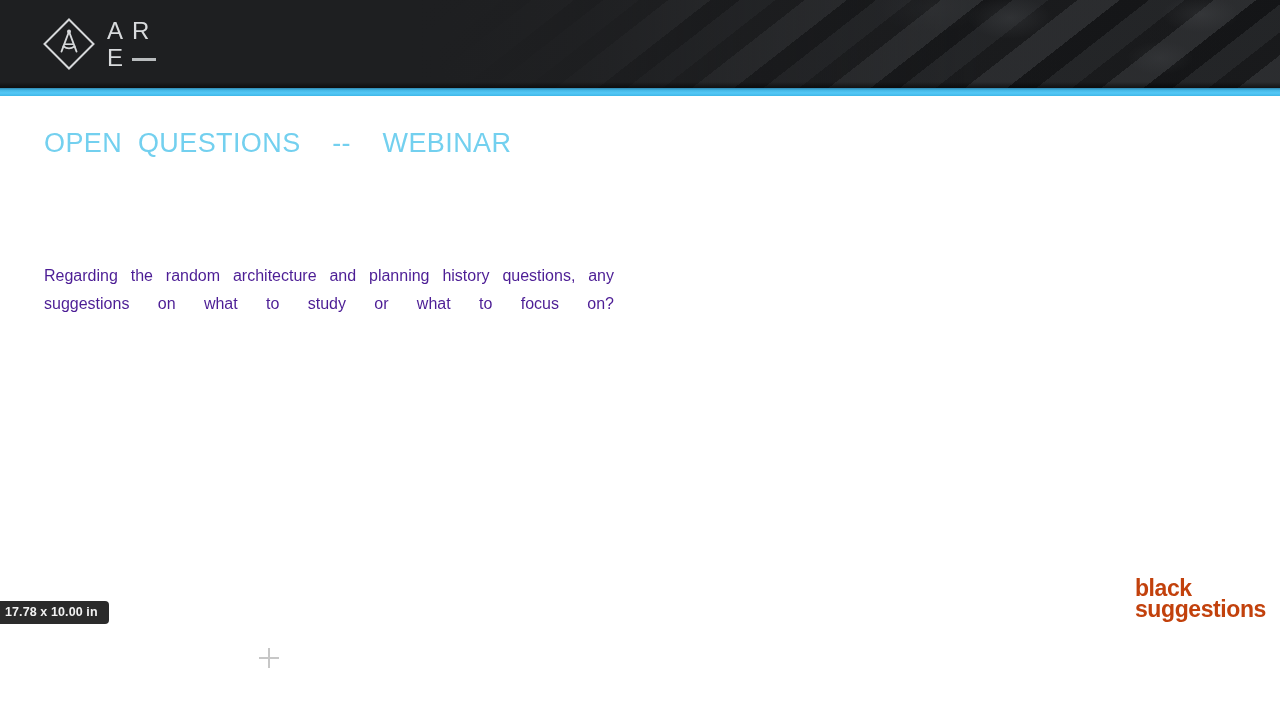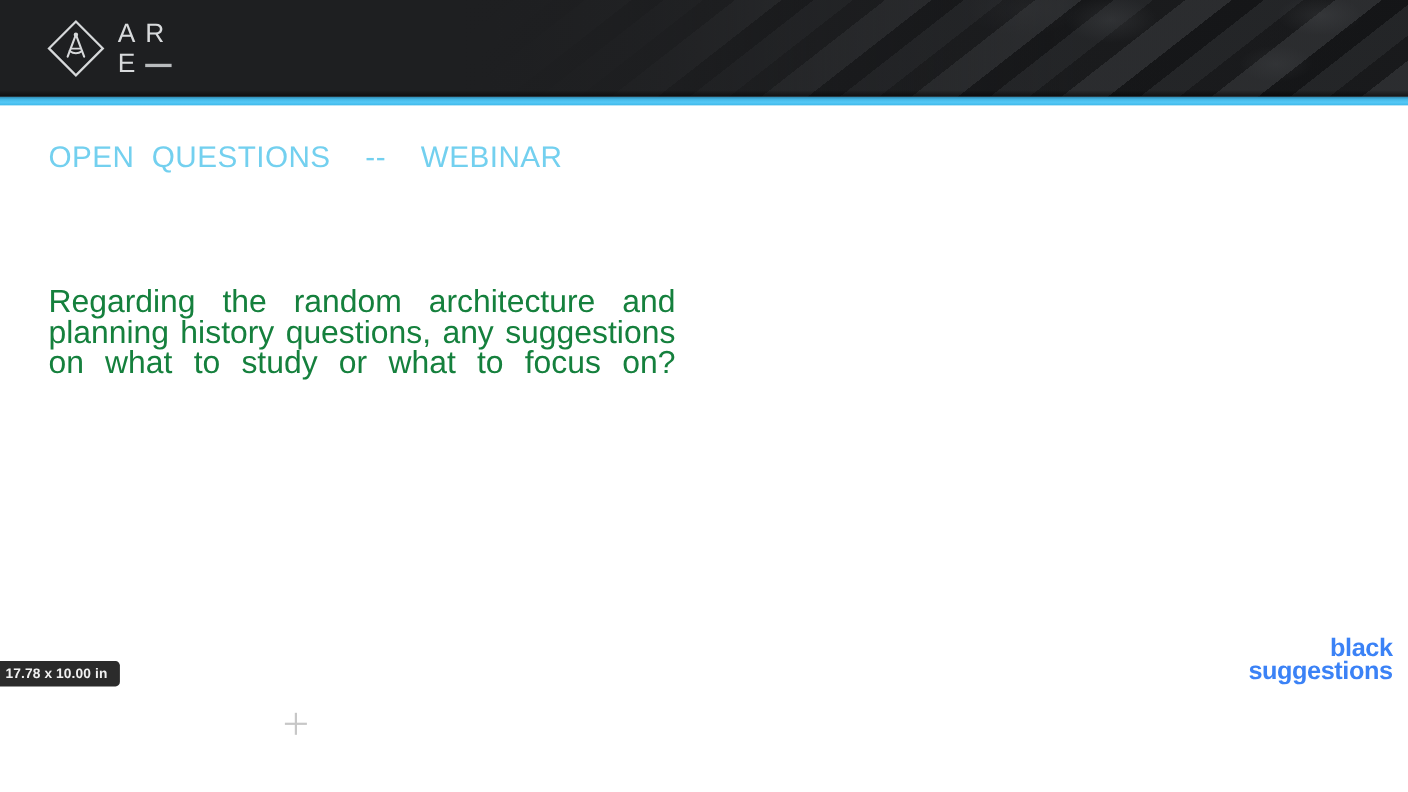--- a/index.html
+++ b/index.html
@@ -159,23 +159,23 @@
     font-size: 27px;
     font-weight: 400;
     letter-spacing: 0.4px;
     white-space: pre;
   }
 
   .slide-question {
     position: absolute;
     top: 166px; left: 44px;
     width: 570px;
-    color: #15803d;
-    font-family: "Liberation Sans", sans-serif;
-    font-size: 29px;
+    color: #4c1d95;
+    font-family: "Liberation Sans", sans-serif;
+    font-size: 16px;
     line-height: 27.5px;
     text-align: justify;
     text-justify: inter-word;
   }
   
   .slide-question::after {
     content: "";
     display: inline-block;
     width: 100%;
   }
@@ -199,24 +199,24 @@
   }
   .crosshair::after {
     left: 9px; top: 0;
     width: 1.6px; height: 20px;
   }
 
   
   .brand {
     position: absolute;
     right: 14px; bottom: 8px;
-    text-align: right;
+    text-align: left;
     font-family: "Liberation Sans", sans-serif;
     font-weight: bold;
-    color: #3b82f6;
+    color: #c2410c;
     line-height: 0.92;
     letter-spacing: -0.4px;
   }
   .brand-l1 { font-size: 23px; display: block; }
   .brand-l2 { font-size: 23px; display: block; }
 
   
   .size-tooltip {
     position: absolute;
     left: -6px; bottom: 4px;

